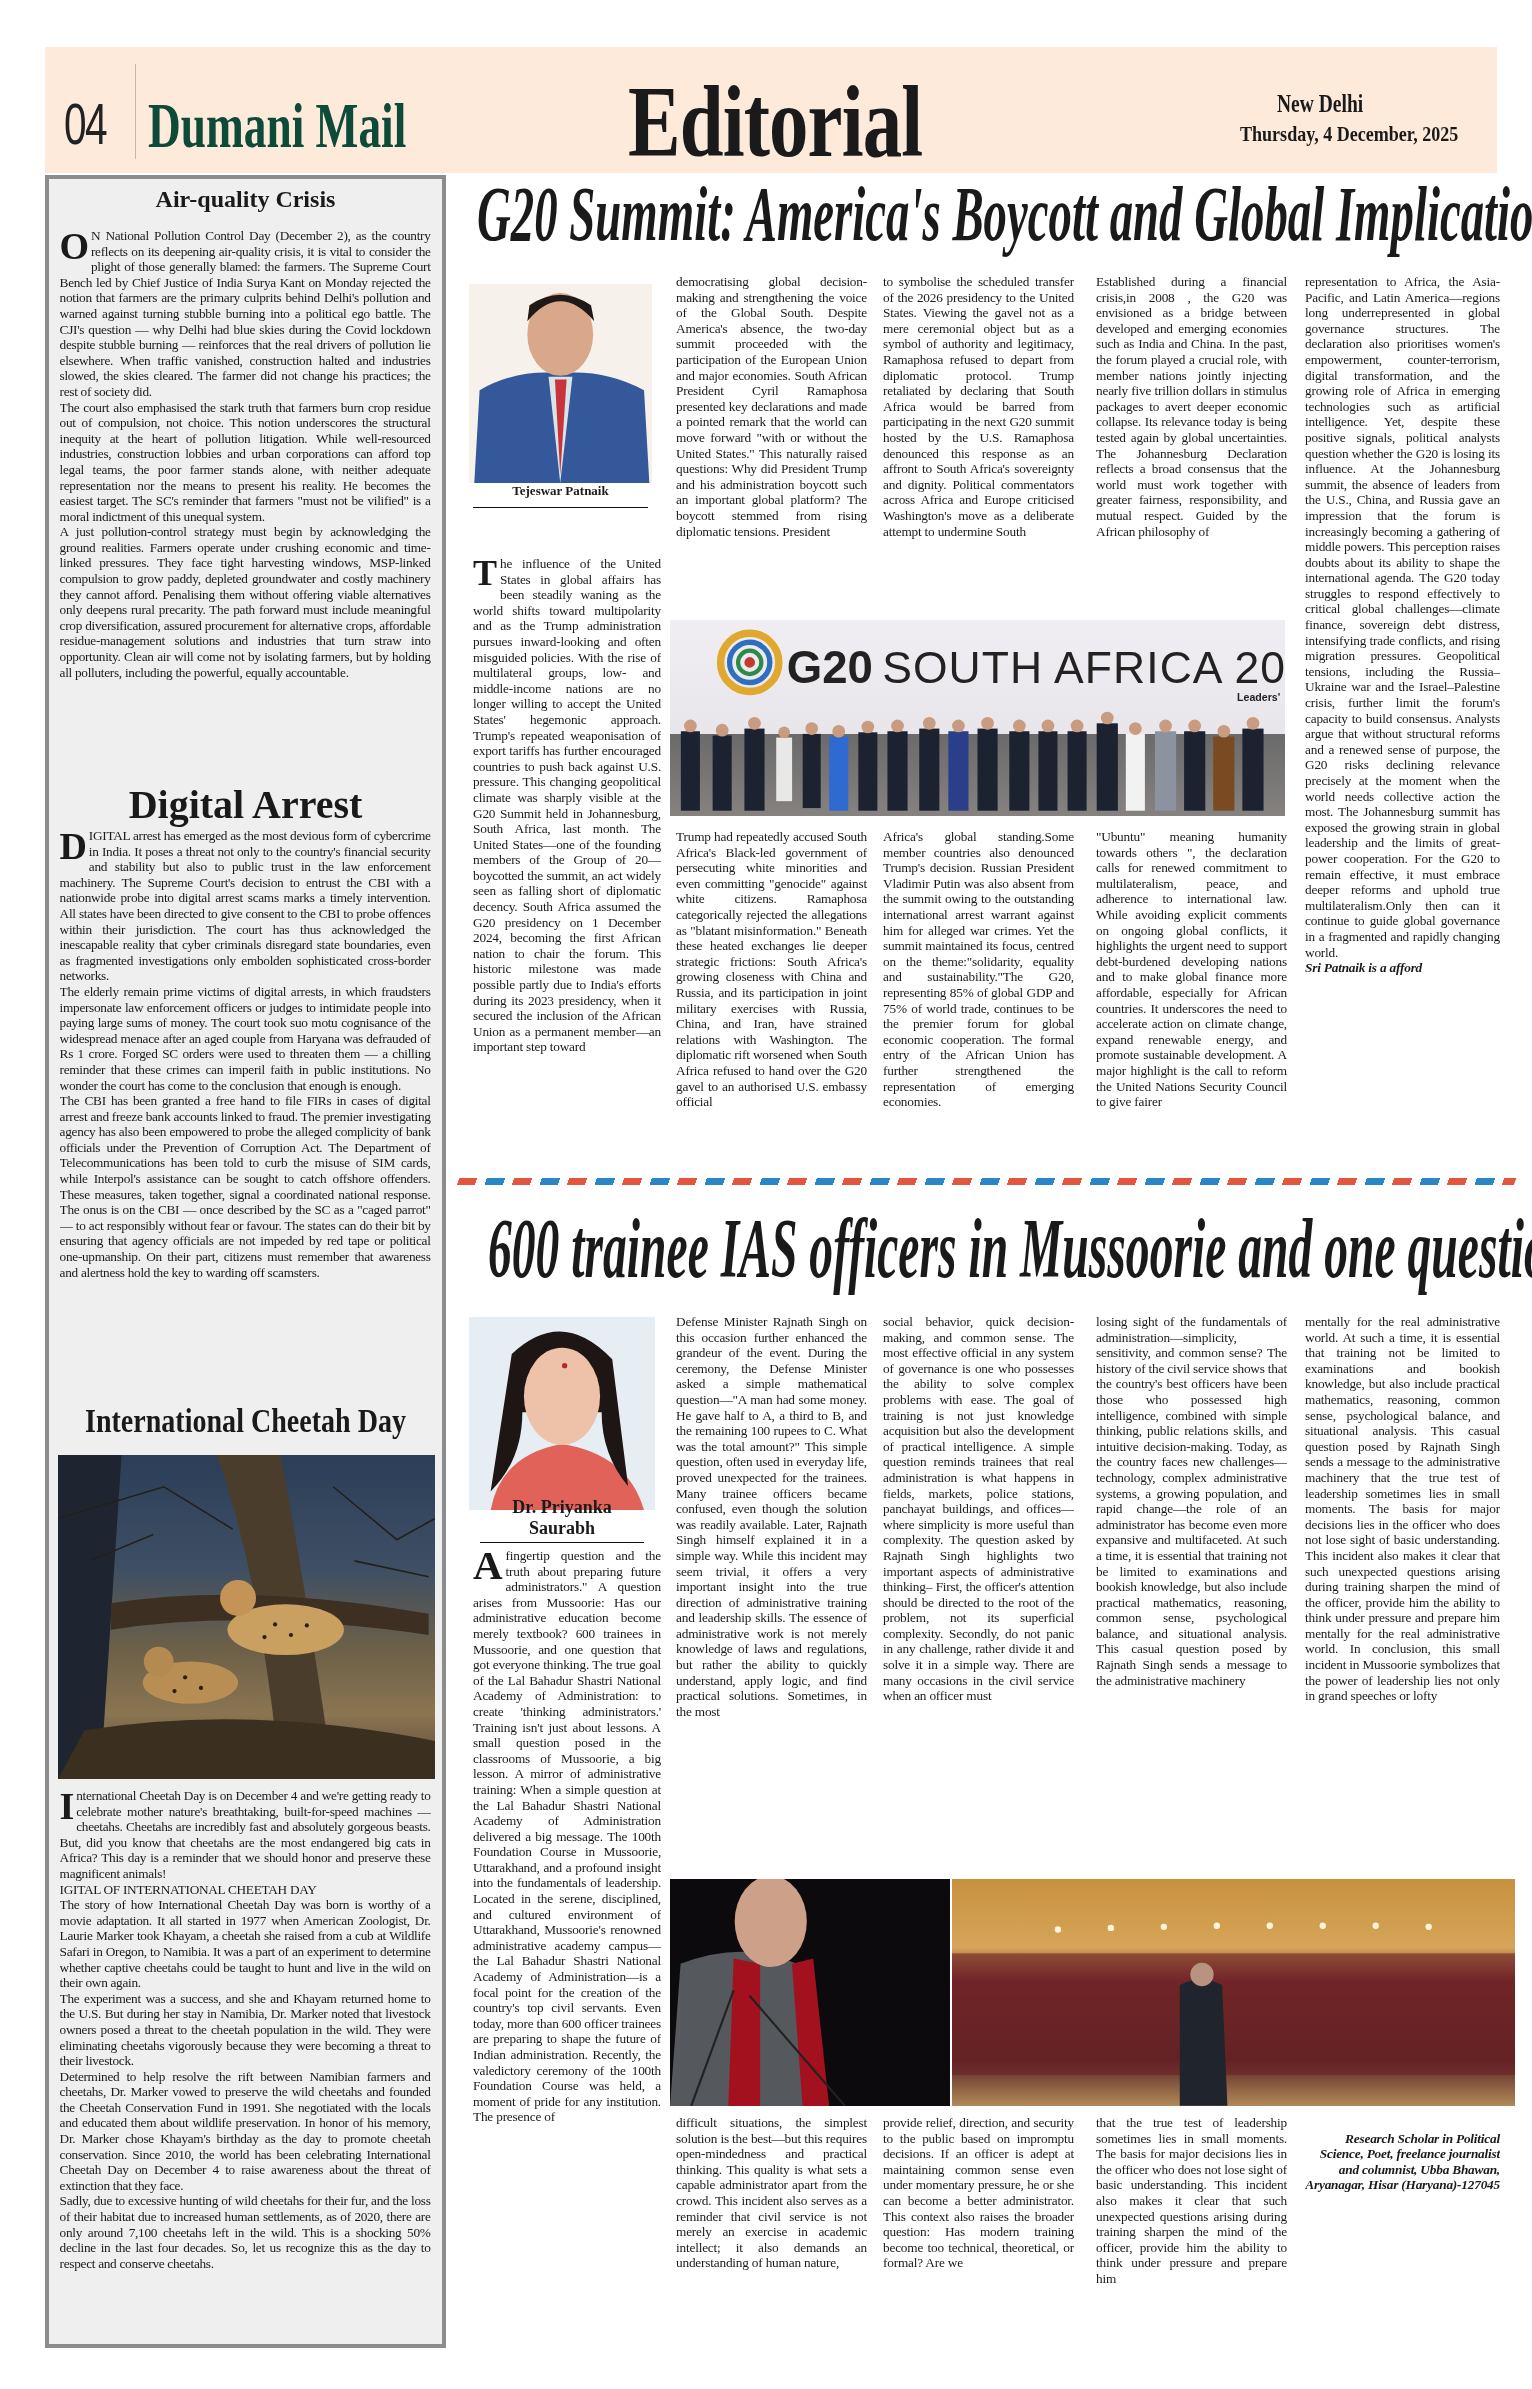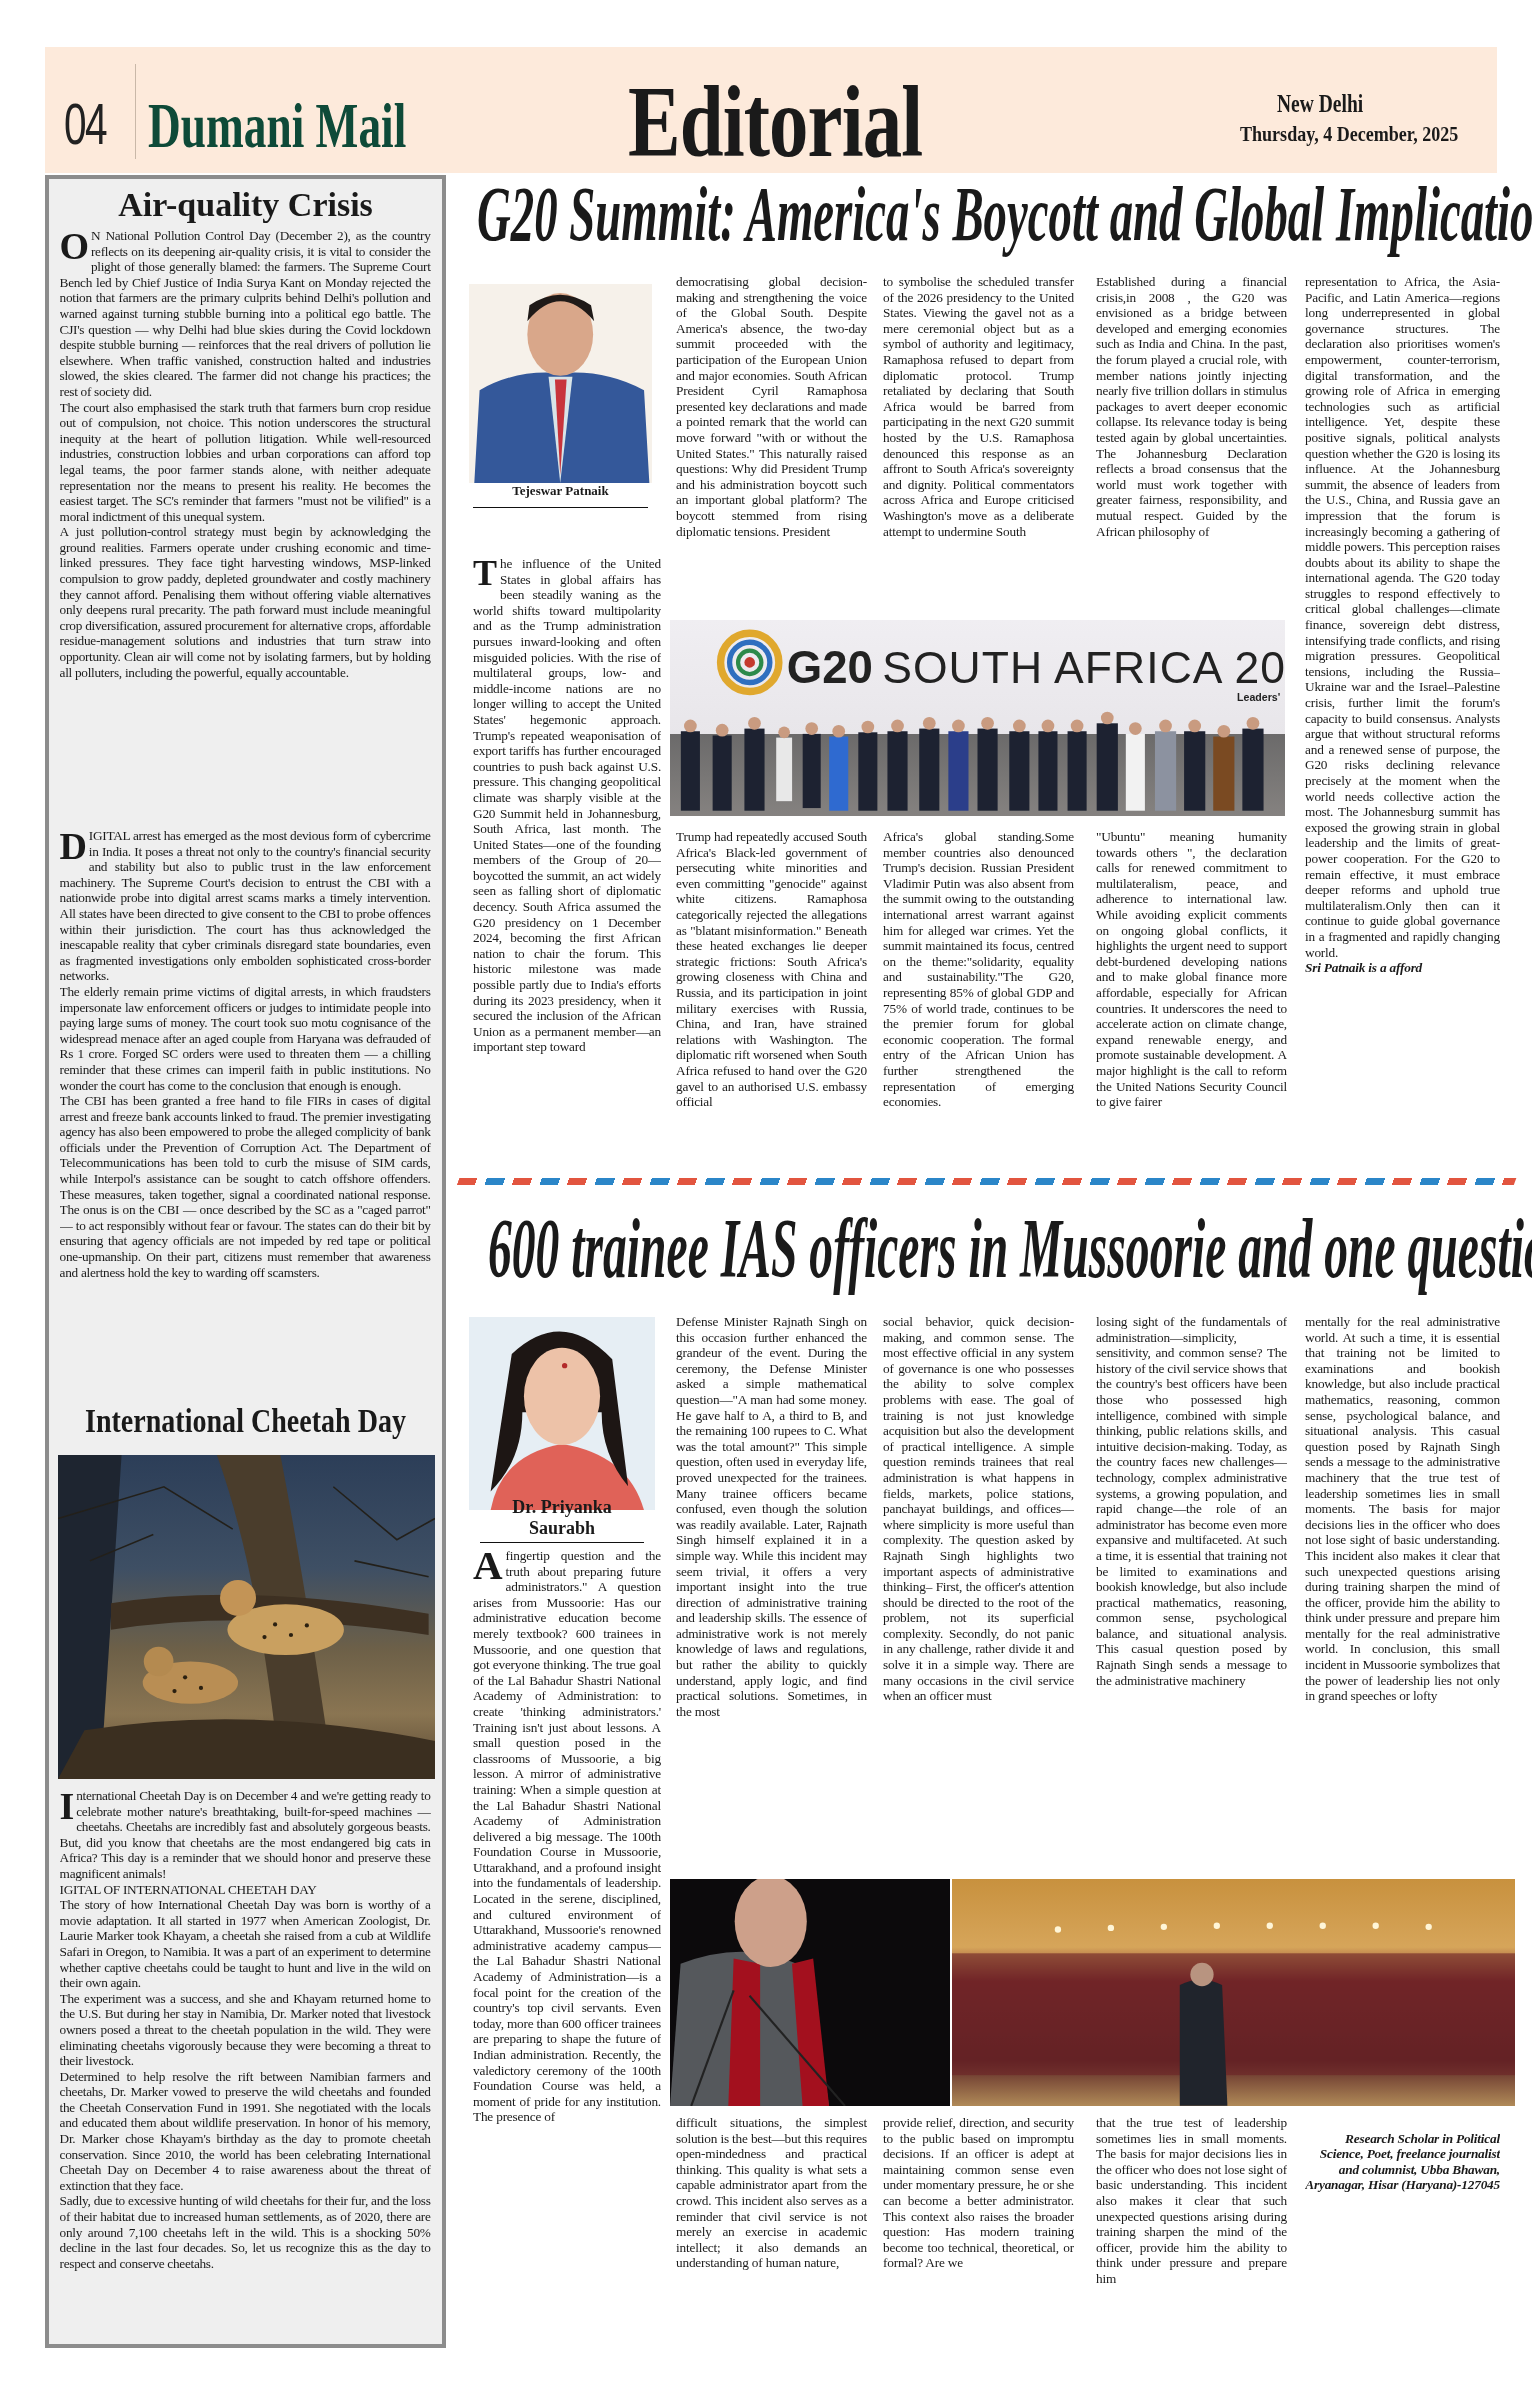--- a/index.html
+++ b/index.html
@@ -33,27 +33,28 @@
 
 <div class="abs masthead"></div>
 <div class="abs pageno">04</div>
 <div class="abs vrule"></div>
 <div class="abs brand">Dumani Mail</div>
 <div class="abs section">Editorial</div>
 <div class="abs city">New Delhi</div>
 <div class="abs date">Thursday, 4 December, 2025</div>
 
 <div class="abs sidebar">
-  <div class="side-h" style="top:7.4px;font-size:34px;">Air-quality Crisis</div>
+  <div class="side-h" style="top:7.4px;font-size:24px;">Air-quality Crisis</div>
   <div class="side-text" style="top:49px;height:724px;overflow:hidden;">
     <span class="dropcap">O</span><span>N National Pollution Control Day (December 2), as the country reflects on its deepening air-quality crisis, it is vital to consider the plight of those generally blamed: the farmers. The Supreme Court Bench led by Chief Justice of India Surya Kant on Monday rejected the notion that farmers are the primary culprits behind Delhi's pollution and warned against turning stubble burning into a political ego battle. The CJI's question — why Delhi had blue skies during the Covid lockdown despite stubble burning — reinforces that the real drivers of pollution lie elsewhere. When traffic vanished, construction halted and industries slowed, the skies cleared. The farmer did not change his practices; the rest of society did.</span><br>
     <span>The court also emphasised the stark truth that farmers burn crop residue out of compulsion, not choice. This notion underscores the structural inequity at the heart of pollution litigation. While well-resourced industries, construction lobbies and urban corporations can afford top legal teams, the poor farmer stands alone, with neither adequate representation nor the means to present his reality. He becomes the easiest target. The SC's reminder that farmers "must not be vilified" is a moral indictment of this unequal system.</span><br>
     <span>A just pollution-control strategy must begin by acknowledging the ground realities. Farmers operate under crushing economic and time-linked pressures. They face tight harvesting windows, MSP-linked compulsion to grow paddy, depleted groundwater and costly machinery they cannot afford. Penalising them without offering viable alternatives only deepens rural precarity. The path forward must include meaningful crop diversification, assured procurement for alternative crops, affordable residue-management solutions and industries that turn straw into opportunity. Clean air will come not by isolating farmers, but by holding all polluters, including the powerful, equally accountable.</span>
   </div>
 
+  <div class="side-h" style="top:602px;font-size:40px;">Digital Arrest</div>
   <div class="side-text" style="top:649px;height:641px;overflow:hidden;">
     <span class="dropcap">D</span><span>IGITAL arrest has emerged as the most devious form of cybercrime in India. It poses a threat not only to the country's financial security and stability but also to public trust in the law enforcement machinery. The Supreme Court's decision to entrust the CBI with a nationwide probe into digital arrest scams marks a timely intervention. All states have been directed to give consent to the CBI to probe offences within their jurisdiction. The court has thus acknowledged the inescapable reality that cyber criminals disregard state boundaries, even as fragmented investigations only embolden sophisticated cross-border networks.</span><br>
     <span>The elderly remain prime victims of digital arrests, in which fraudsters impersonate law enforcement officers or judges to intimidate people into paying large sums of money. The court took suo motu cognisance of the widespread menace after an aged couple from Haryana was defrauded of Rs 1 crore. Forged SC orders were used to threaten them — a chilling reminder that these crimes can imperil faith in public institutions. No wonder the court has come to the conclusion that enough is enough.</span><br>
     <span>The CBI has been granted a free hand to file FIRs in cases of digital arrest and freeze bank accounts linked to fraud. The premier investigating agency has also been empowered to probe the alleged complicity of bank officials under the Prevention of Corruption Act. The Department of Telecommunications has been told to curb the misuse of SIM cards, while Interpol's assistance can be sought to catch offshore offenders. These measures, taken together, signal a coordinated national response. The onus is on the CBI — once described by the SC as a "caged parrot" — to act responsibly without fear or favour. The states can do their bit by ensuring that agency officials are not impeded by red tape or political one-upmanship. On their part, citizens must remember that awareness and alertness hold the key to warding off scamsters.</span>
   </div>
 
   <div class="side-h" style="top:1224px;font-size:33px;transform:scaleX(0.85);">International Cheetah Day</div>
   <div class="cheetah-img" style="top:1276px;">
     <svg width="377" height="324" viewBox="0 0 712 612">
       <path d="M0 0 L120 0 L80 612 L0 612Z" fill="#1e2530"></path>

